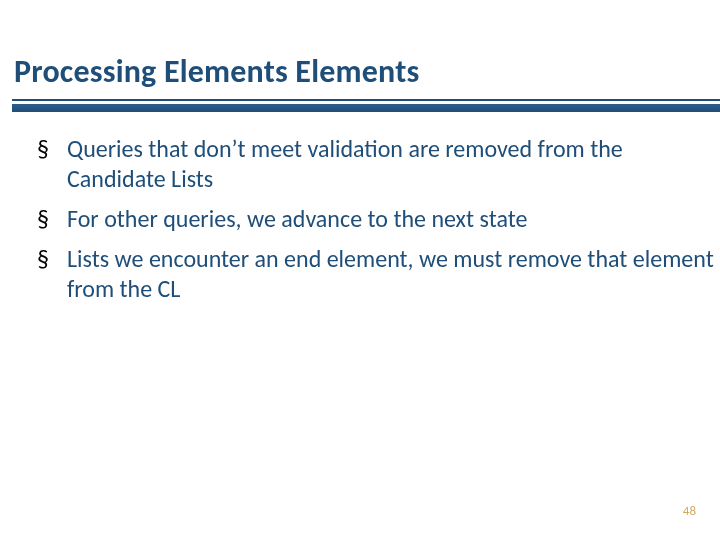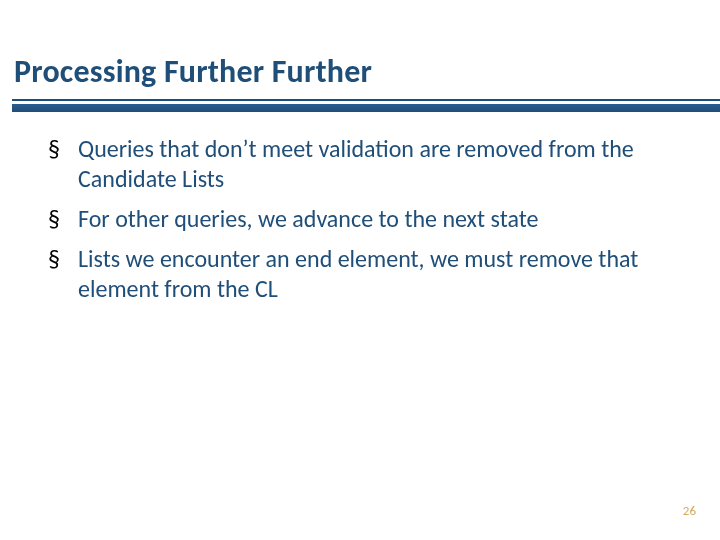--- a/index.html
+++ b/index.html
@@ -40,21 +40,21 @@
     width: 708px;
     margin-top: 3px;
   }
   .content {
     margin-top: 22px;
     padding-left: 20px;
     color: #1f4e79;
   }
   ul {
     list-style: none;
-    margin: 16px;
+    margin: 5px;
     padding: 0;
   }
   .lvl1 > li {
     position: relative;
     padding-left: 30px;
     font-size: 24px;
     line-height: 1.25;
     margin-bottom: 10px;
   }
   .lvl1 > li::before {
@@ -91,36 +91,36 @@
     bottom: 22px;
     font-size: 13px;
     color: #d4a95f;
   }
 </style>
 </head>
 <body>
 
 <div class="slide">
 
-  <div class="title">Processing Further Further</div>
+  <div class="title">Processing Elements Elements</div>
 
   <div class="rule-wrap">
     <div class="rule1"></div>
     <div class="rule2"></div>
   </div>
 
   <div class="content">
     <ul class="lvl1">
       <li>
         <span>Queries that don’t meet validation are removed from the Candidate Lists</span>
       </li>
       <li>
         <span>For other queries, we advance to the next state</span>
       </li>
       <li>
         <span>Lists we encounter an end element, we must remove that element from the CL</span>
       </li>
     </ul>
   </div>
 
-  <div class="pagenum">26</div>
+  <div class="pagenum">48</div>
 
 </div>
 
 </body></html>

